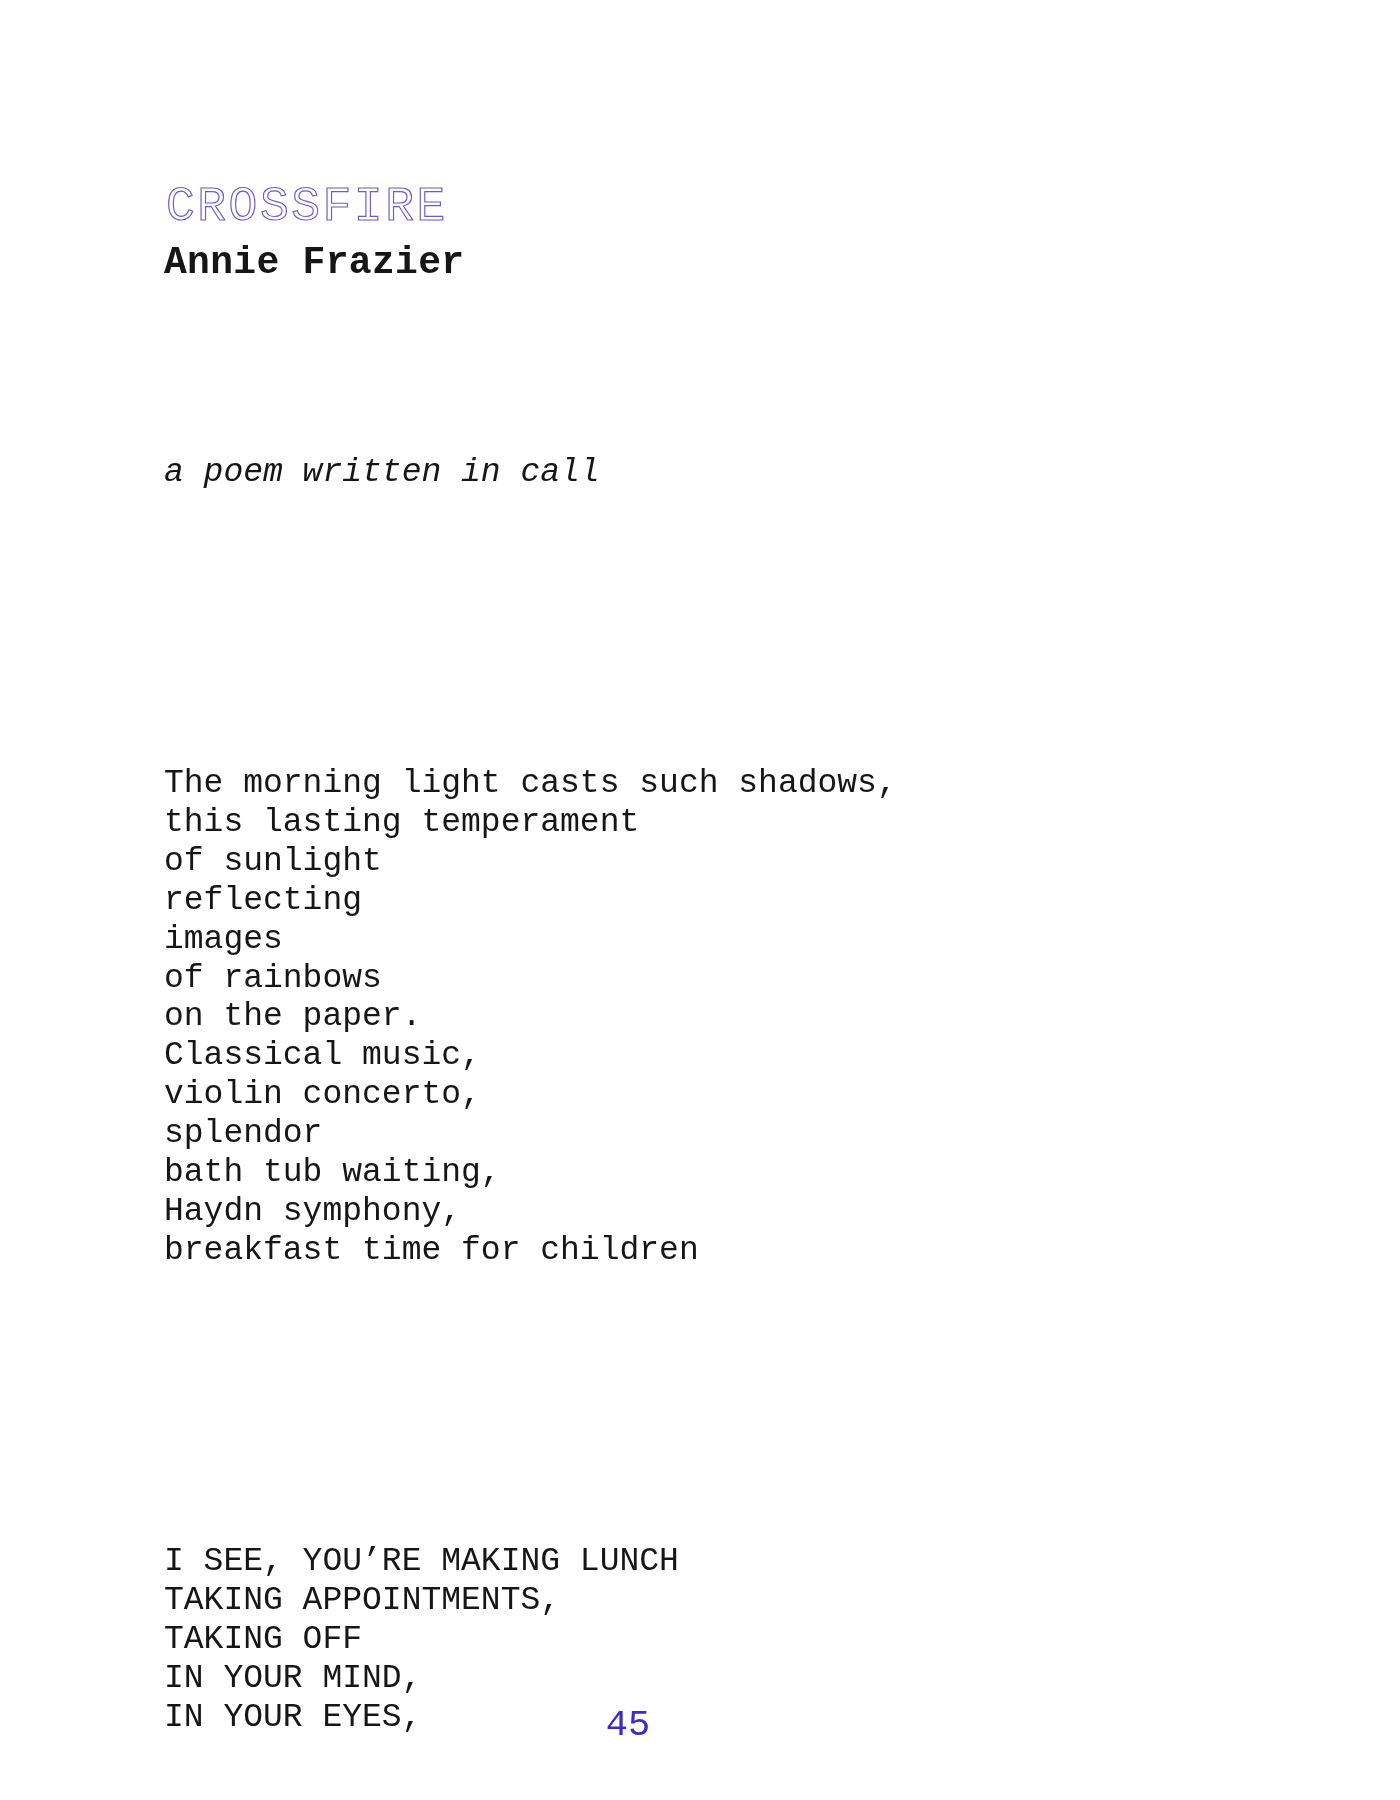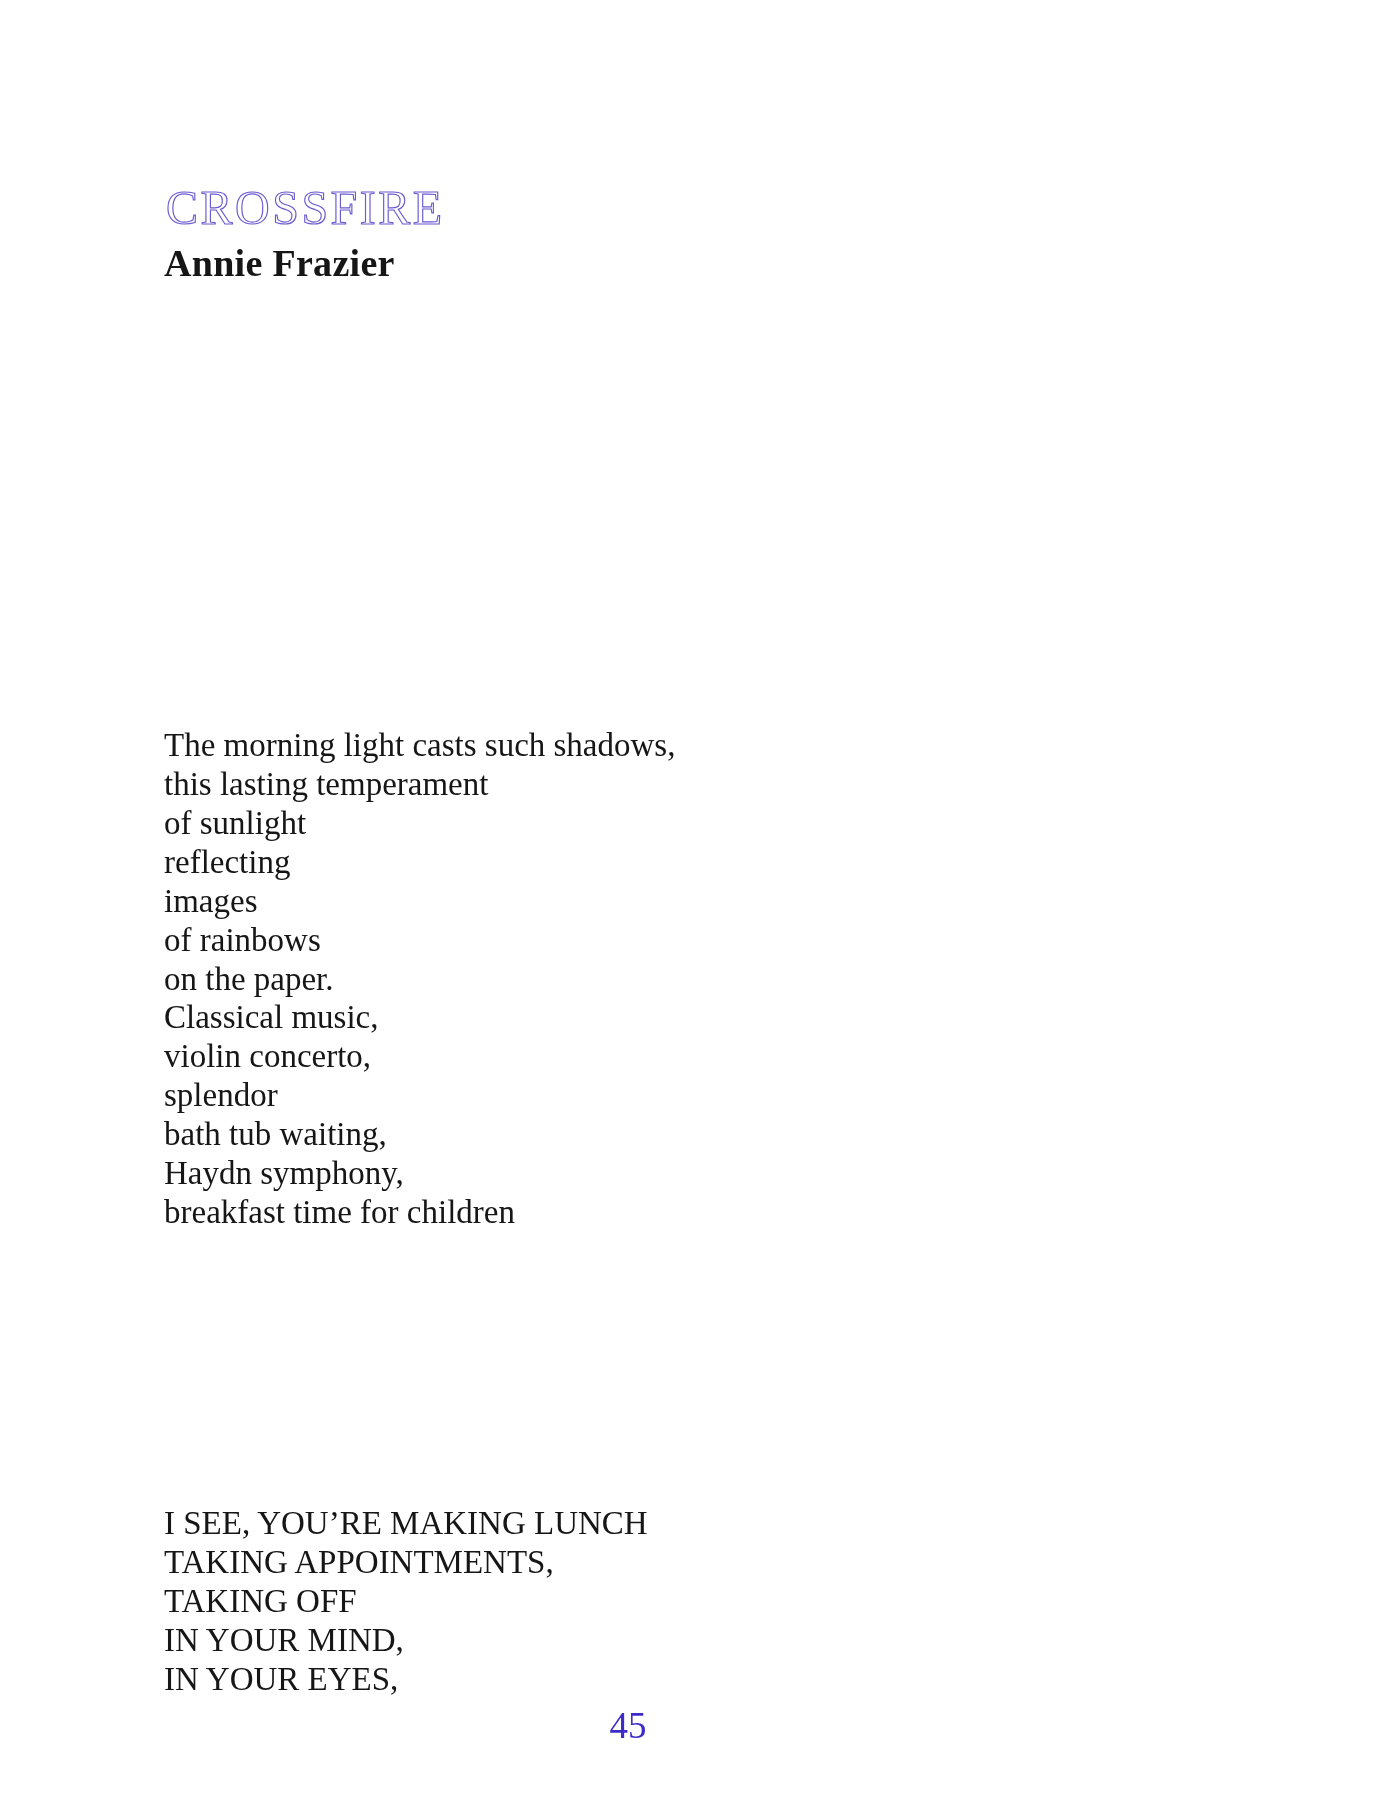--- a/index.html
+++ b/index.html
@@ -5,21 +5,21 @@
   html, body {
     margin: 0;
     padding: 0;
     background: #ffffff;
   }
   .page {
     position: relative;
     width: 1232px;
     height: 1800px;
     background: #ffffff;
-    font-family: Liberation Serif, serif;
+    font-family: Liberation Mono, monospace;
     color: #161616;
     overflow: hidden;
   }
   .poem-title {
     position: absolute;
     left: 166px;
     top: 148px;
     font-size: 48px;
     font-weight: 100;
     letter-spacing: 2.5px;
@@ -67,21 +67,21 @@
 </head>
 <body>
 
 <div class="page">
 
   <h1 class="poem-title">CROSSFIRE</h1>
 
   <div class="poem-author">Annie Frazier</div>
 
   <div class="poem-body">
-    <div class="epigraph"></div>
+    <div class="epigraph"><div class="poem-line">a poem written in call</div></div>
 
     <div class="stanza-gap"></div>
 
     <div class="stanza"><div class="poem-line">The morning light casts such shadows,</div><div class="poem-line">this lasting temperament</div><div class="poem-line">of sunlight</div><div class="poem-line">reflecting</div><div class="poem-line">images</div><div class="poem-line">of rainbows</div><div class="poem-line">on the paper.</div><div class="poem-line">Classical music,</div><div class="poem-line">violin concerto,</div><div class="poem-line">splendor</div><div class="poem-line">bath tub waiting,</div><div class="poem-line">Haydn symphony,</div><div class="poem-line">breakfast time for children</div></div>
 
     <div class="stanza-gap"></div>
 
     <div class="stanza"><div class="poem-line">I SEE, YOU’RE MAKING LUNCH</div><div class="poem-line">TAKING APPOINTMENTS,</div><div class="poem-line">TAKING OFF</div><div class="poem-line">IN YOUR MIND,</div><div class="poem-line">IN YOUR EYES,</div></div>
 
     

